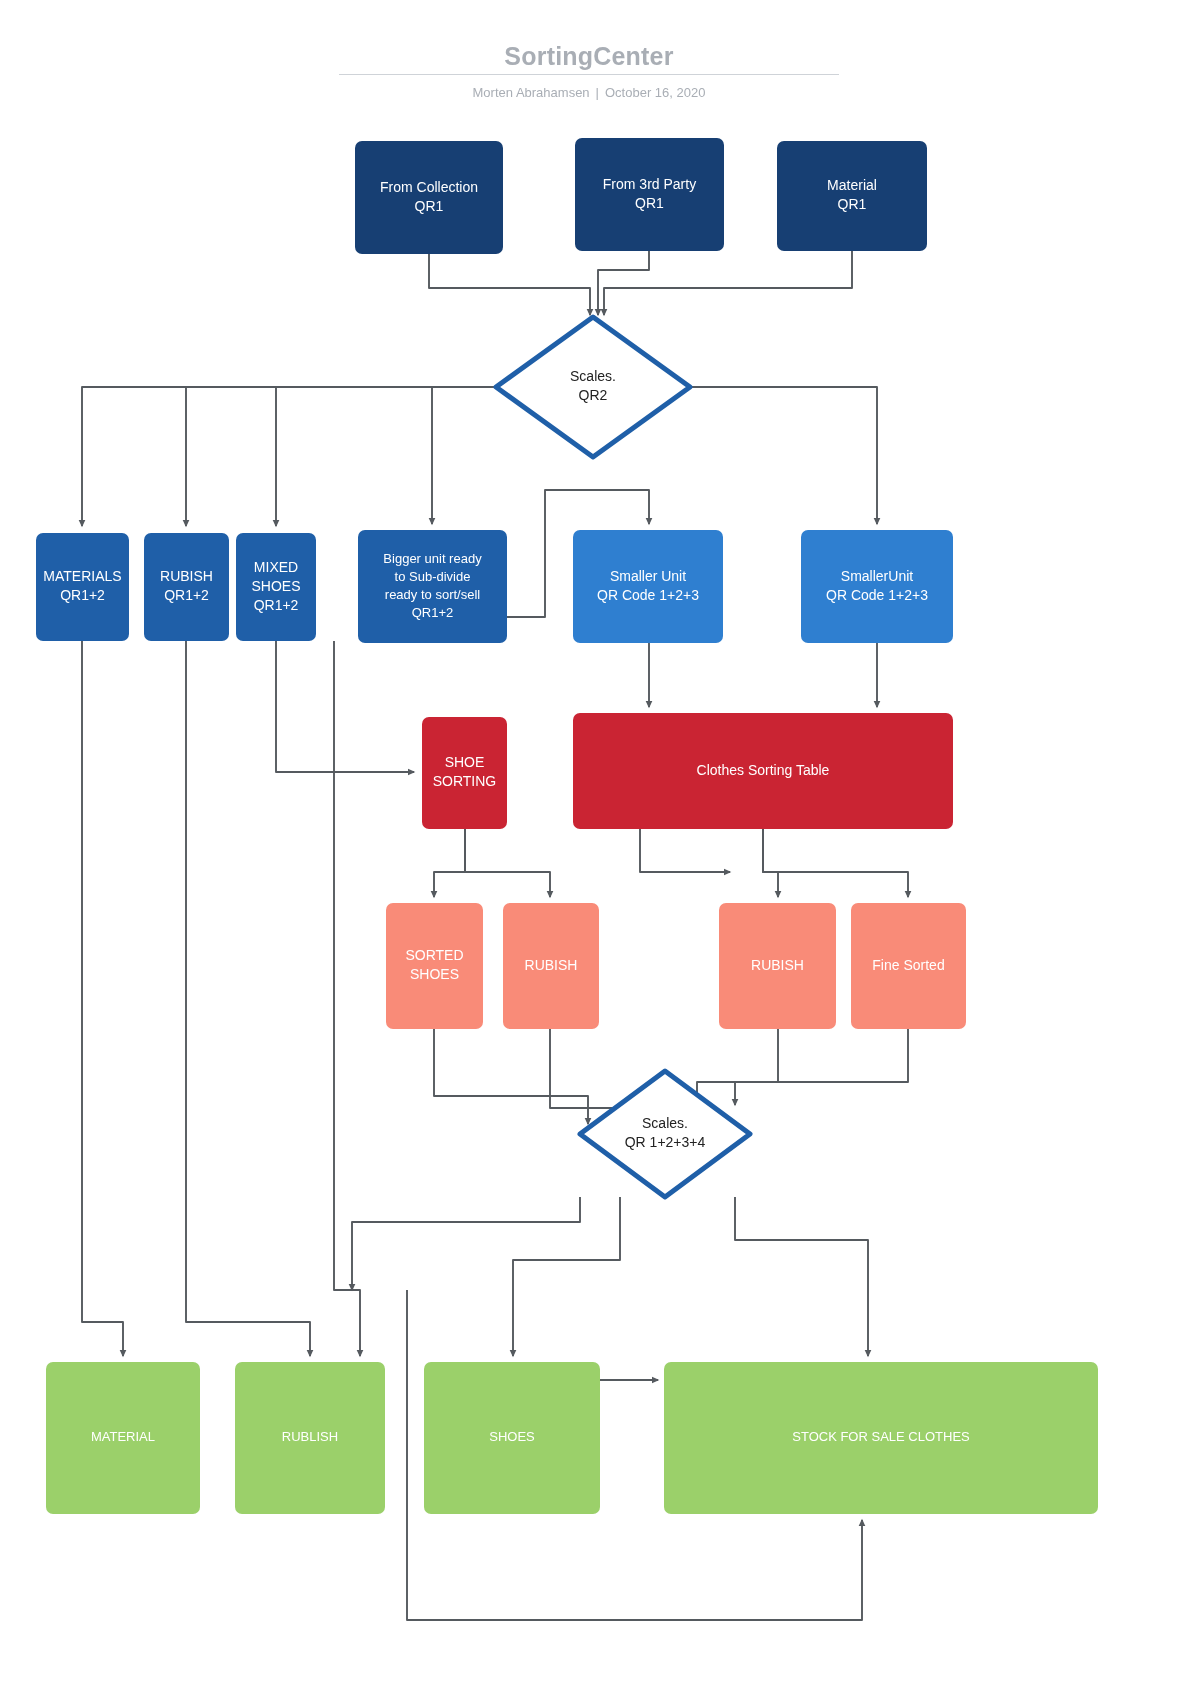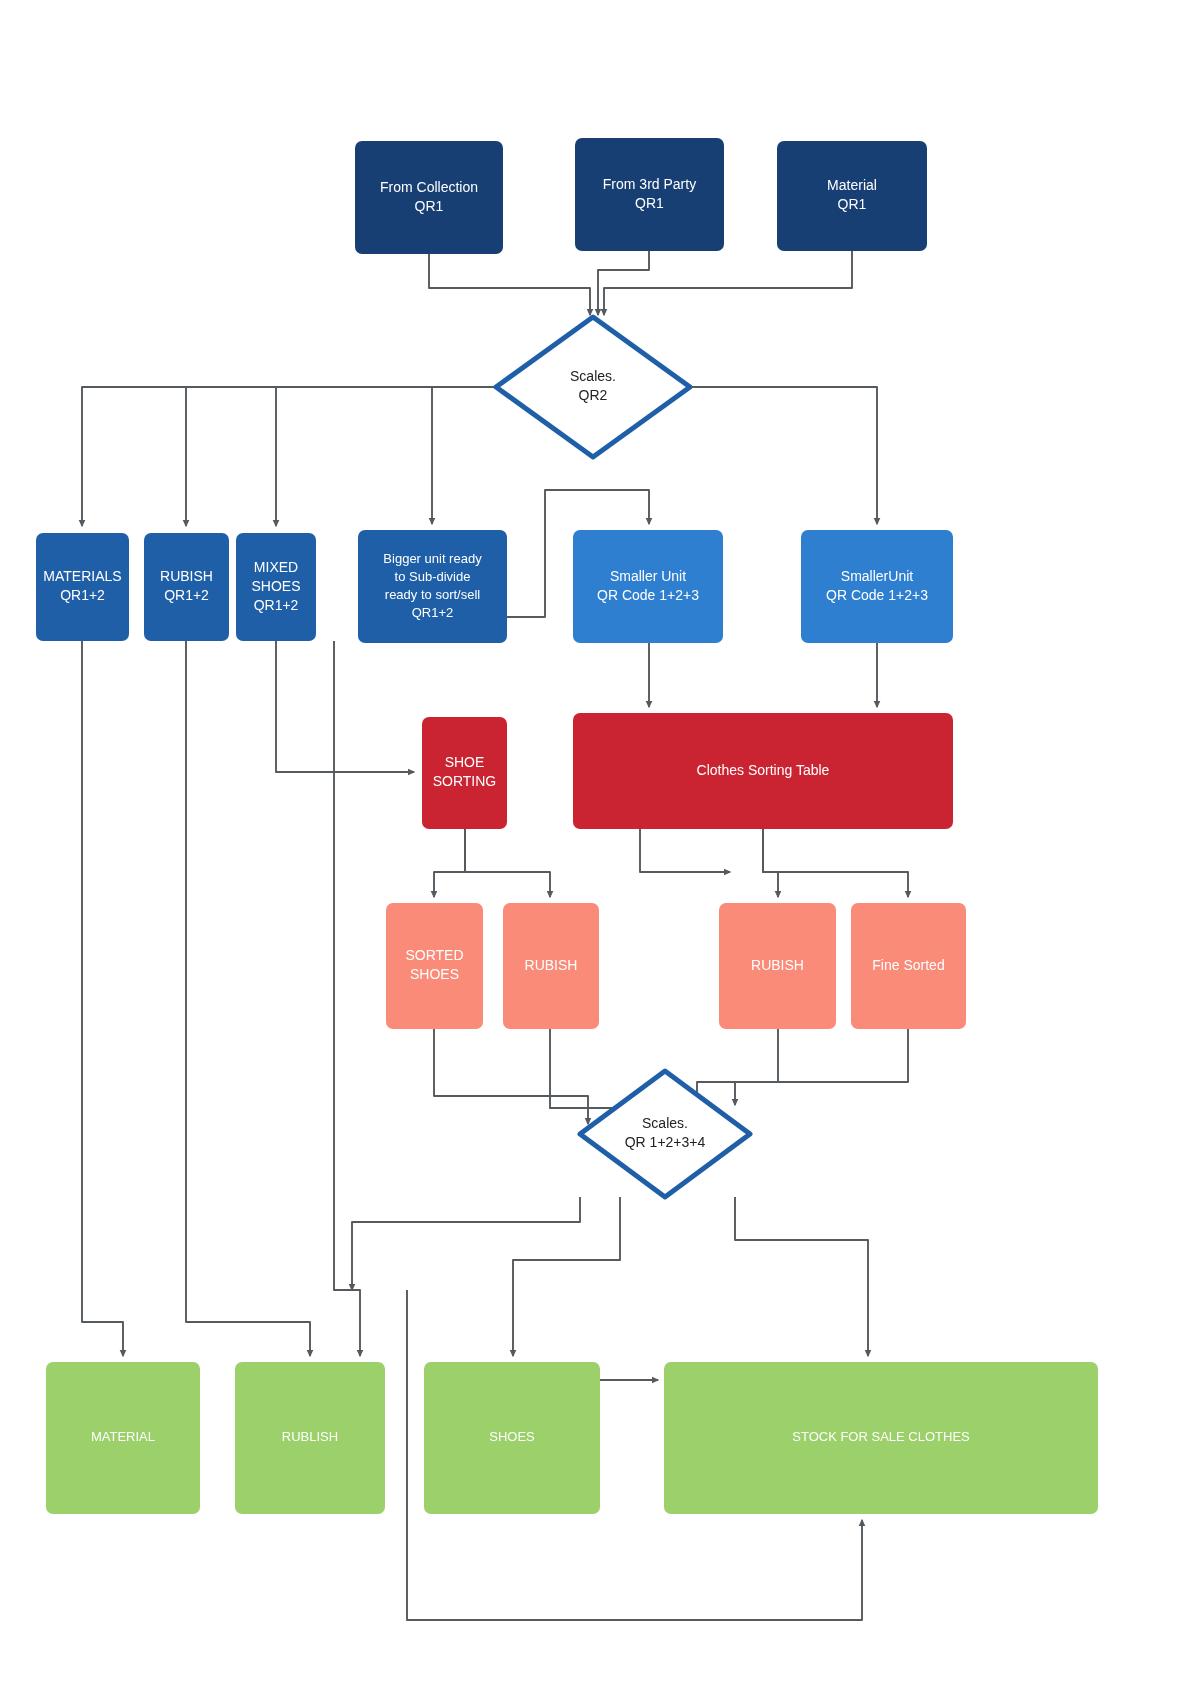--- a/index.html
+++ b/index.html
@@ -67,20 +67,27 @@
     fill: #222222;
     text-anchor: middle;
     dominant-baseline: middle;
   }
 </style>
 </head>
 <body>
 
 <div id="canvas-root">
 
+  <div class="header">
+    <div class="doc-title">SortingCenter</div>
+    <div class="title-rule"></div>
+    <div class="doc-subtitle">
+      <span>Morten Abrahamsen</span><span class="sep">|</span><span>October 16, 2020</span>
+    </div>
+  </div>
 
   <svg class="flow" viewBox="0 0 1178 1692">
     <defs>
       <marker id="arrow" markerWidth="10" markerHeight="10" refX="6.2" refY="4" orient="auto" markerUnits="userSpaceOnUse">
         <path d="M0,0.6 L7.5,4 L0,7.4 z" fill="#555a5f"></path>
       </marker>
     </defs>
     <g id="edges-layer">
         <path d="M 429 254 L 429 288 L 590 288 L 590 315" fill="none" stroke="#555a5f" stroke-width="1.9" stroke-linejoin="round" marker-end="url(#arrow)"></path>
         <path d="M 649 251 L 649 270 L 598 270 L 598 315" fill="none" stroke="#555a5f" stroke-width="1.9" stroke-linejoin="round" marker-end="url(#arrow)"></path>

